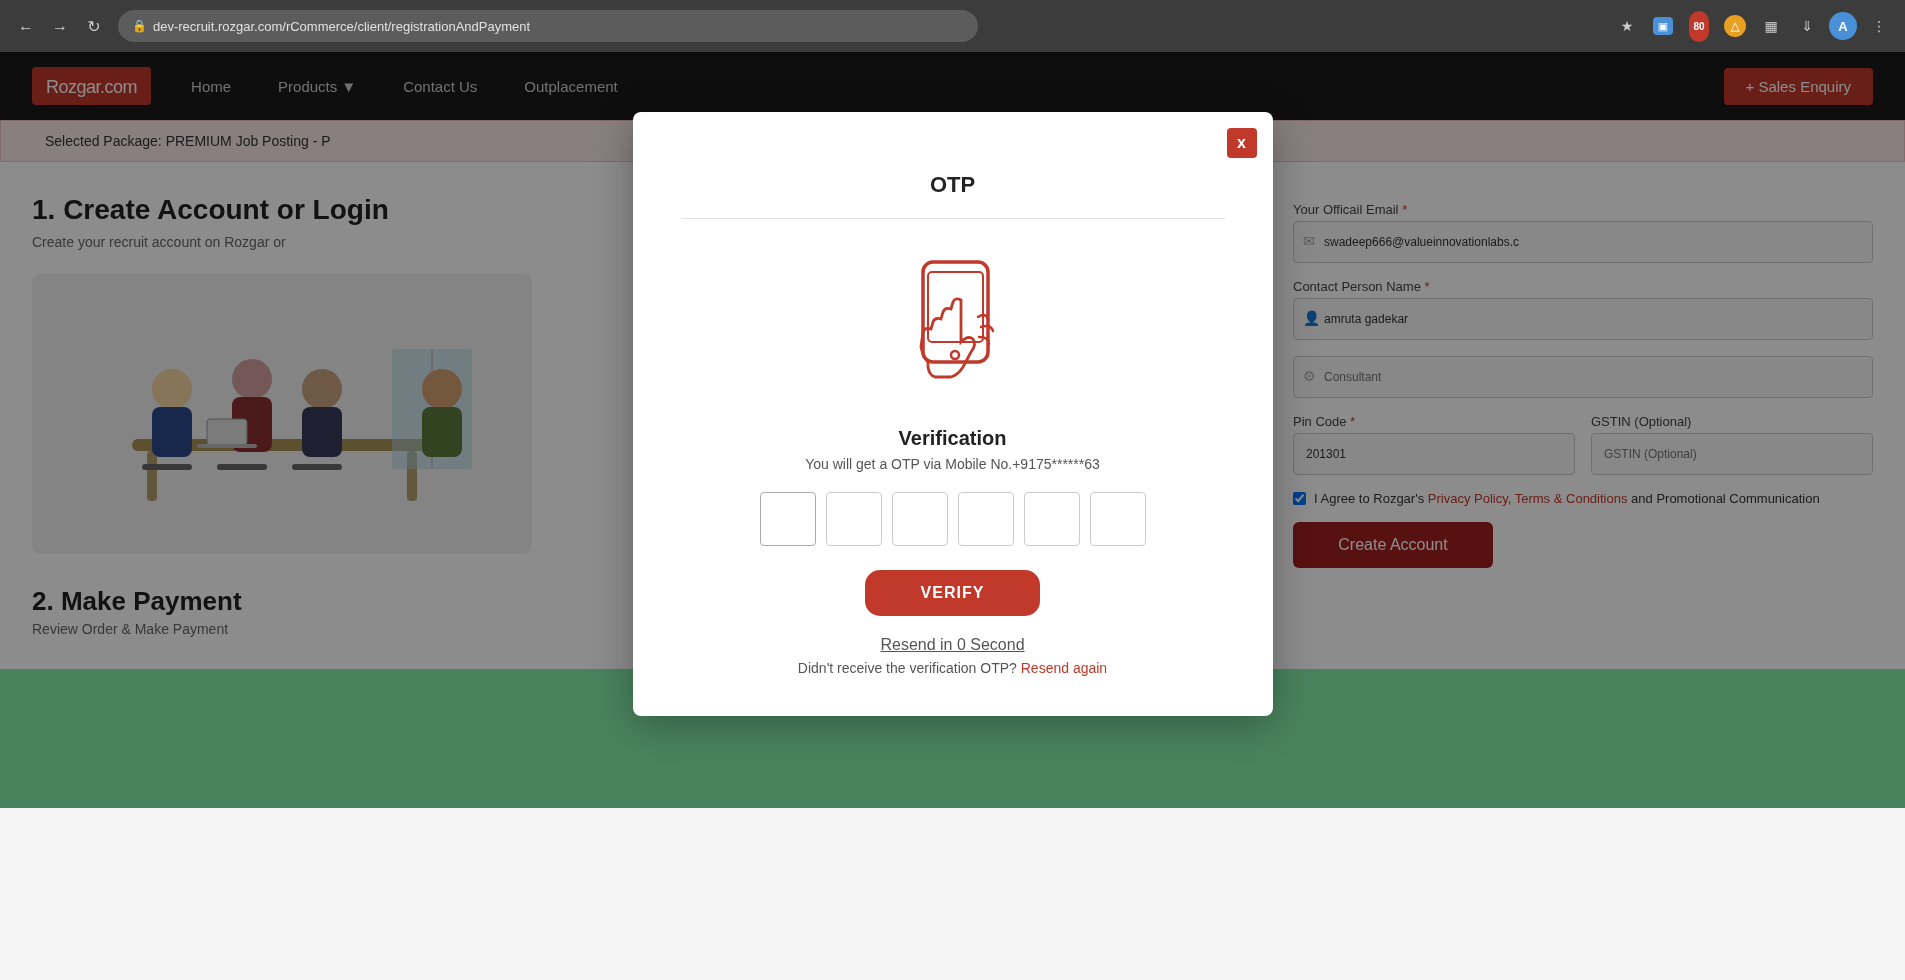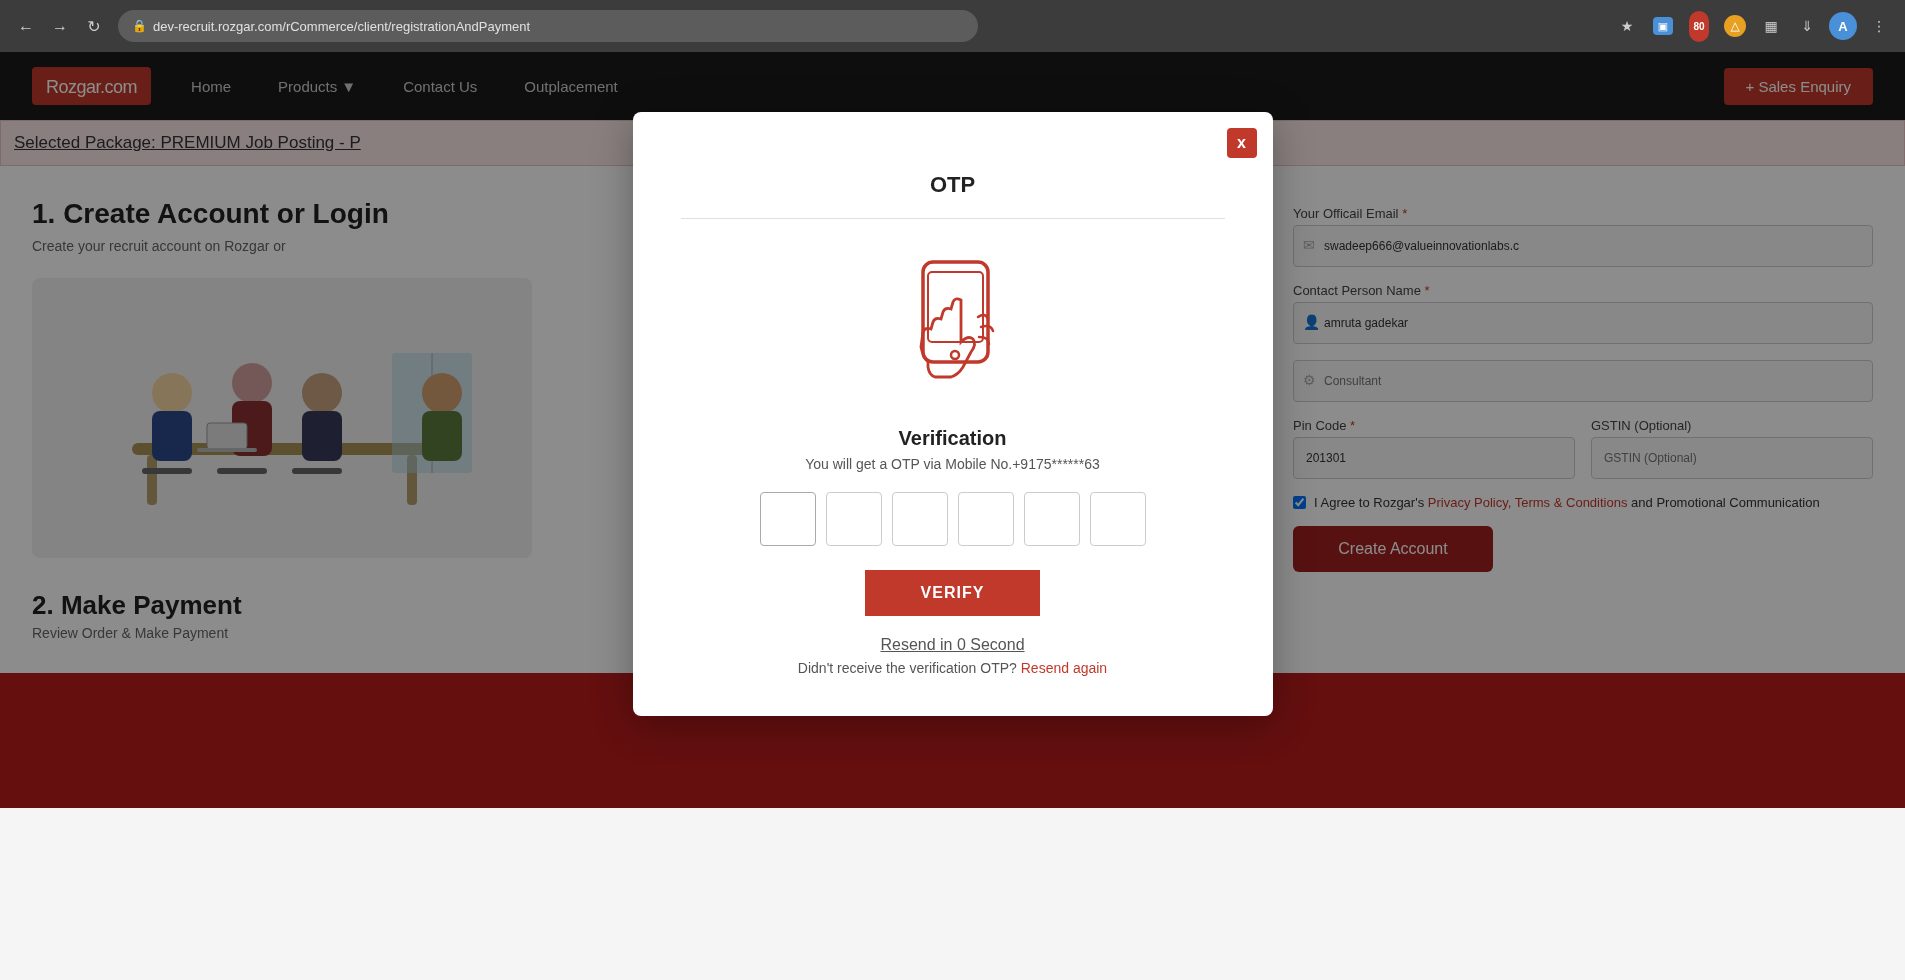--- a/index.html
+++ b/index.html
@@ -72,21 +72,21 @@
       background: #4a90d9;
       color: white;
       display: flex; align-items: center; justify-content: center;
       font-size: 13px; font-weight: bold;
     }
 
     
     .page-bg {
       width: 1905px;
       height: 756px;
-      background: #b91c1c;
+      background: #86efac;
       position: relative;
       overflow: hidden;
     }
     .page-overlay {
       position: absolute;
       top: 0; left: 0; right: 0; bottom: 0;
       background: rgba(0,0,0,0.45);
       z-index: 100;
     }
 
@@ -132,24 +132,23 @@
     }
 
     
     .page-content {
       padding: 0;
       background: white;
     }
     .selected-package-bar {
       background: #f9e8e8;
       border: 1px solid #e8c3c3;
-      padding: 12px 13px;
-      font-size: 17px;
+      padding: 12px 44px;
+      font-size: 14px;
       color: #333;
-      text-decoration: underline;
     }
     .page-main {
       display: flex;
       padding: 32px;
       gap: 40px;
     }
     .page-left {
       flex: 1;
     }
     .section-title {
@@ -321,21 +320,21 @@
     }
 
     
     .verify-btn {
       display: block;
       margin: 0 auto 20px;
       background: #c0392b;
       color: white;
       border: none;
       padding: 14px 56px;
-      border-radius: 0;
+      border-radius: 15px;
       font-size: 16px;
       font-weight: 700;
       cursor: pointer;
       letter-spacing: 1px;
     }
 
     .resend-info {
       text-align: center;
       font-size: 16px;
       color: #555;

